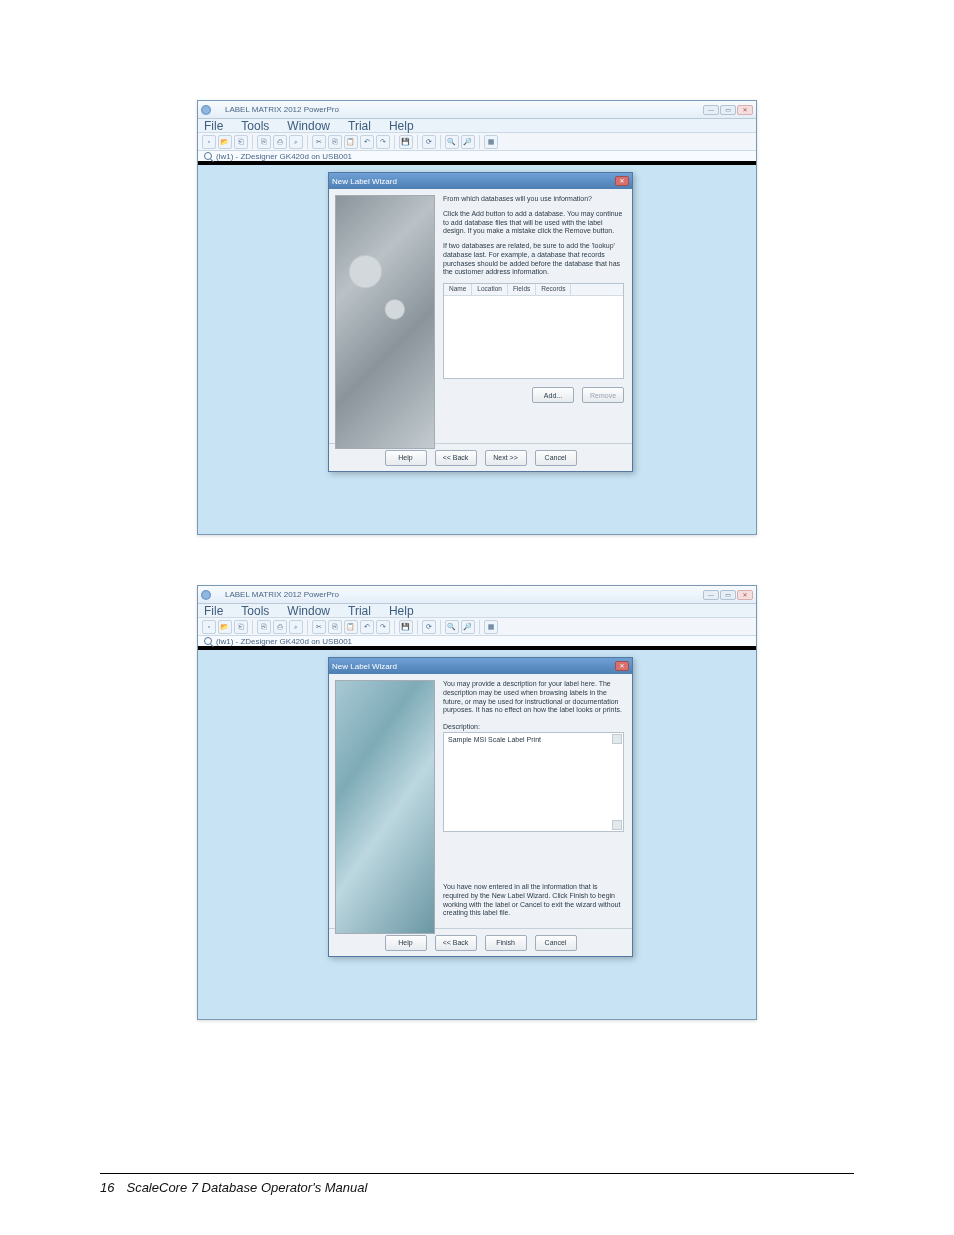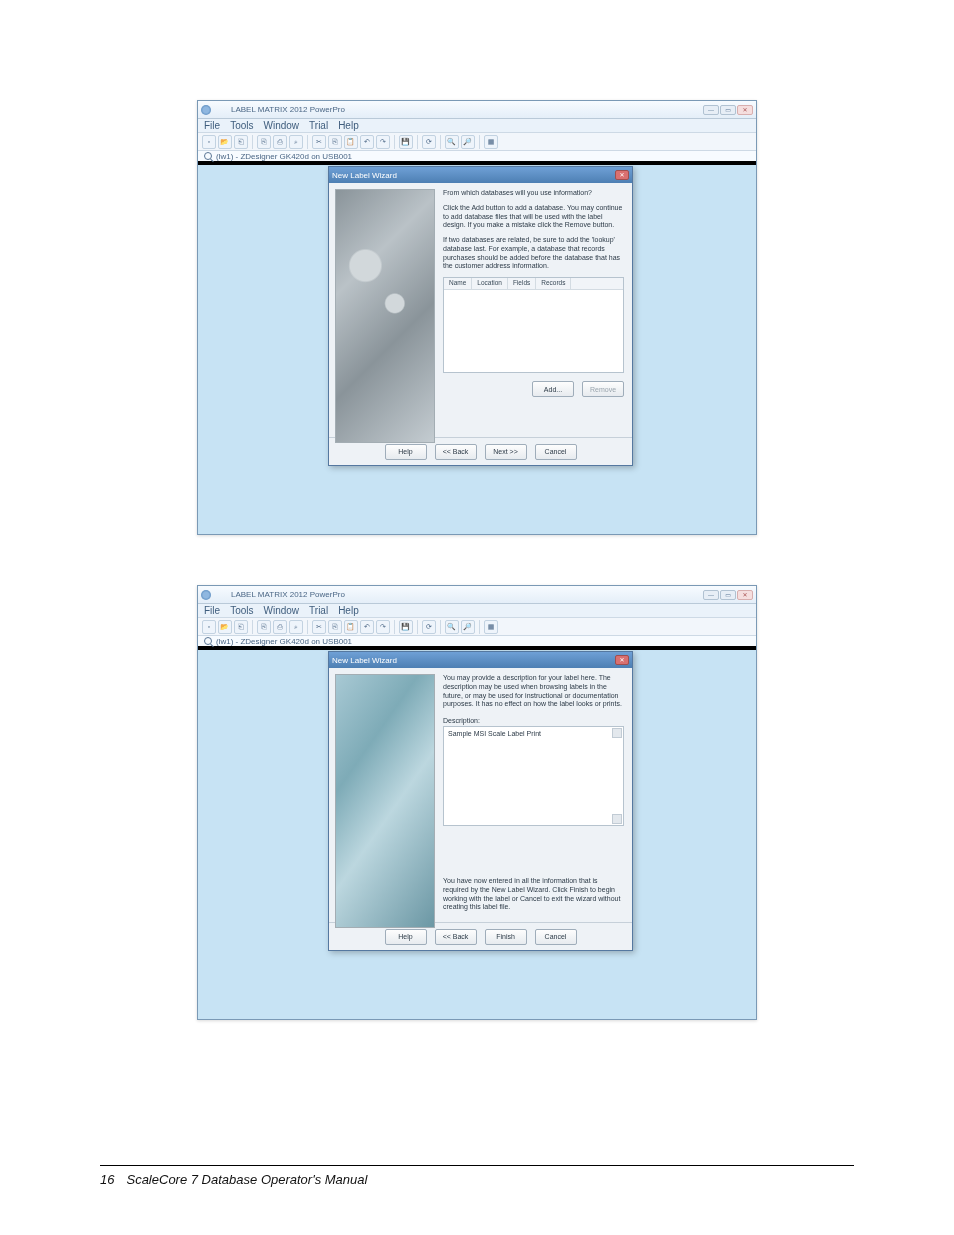--- a/index.html
+++ b/index.html
@@ -31,42 +31,42 @@
     height: 18px;
     background: linear-gradient(#f7fbff, #e4eef8);
     border-bottom: 1px solid #b9c9d8;
     display: flex;
     align-items: center;
     padding: 0 3px;
     font-size: 8px;
     color: #4a6685;
     justify-content: space-between;
   }
-  .app-titlebar .tleft { display: flex; align-items: center; gap: 20px; }
+  .app-titlebar .tleft { display: flex; align-items: center; gap: 14px; }
   .app-titlebar .tright { display: flex; gap: 1px; }
   .winbtn {
     width: 16px; height: 10px;
     background: #e7eef6;
     border: 1px solid #b1c2d2;
     border-radius: 2px;
     font-size: 6px;
     text-align: center;
     line-height: 8px;
     color: #5a7695;
   }
   .winbtn.cl { background: #f5dede; border-color: #d8aeae; color: #a55; }
   .menubar {
     height: 14px;
     background: #eaf2fa;
     border-bottom: 1px solid #cdd9e5;
     display: flex;
     align-items: center;
-    gap: 10px;
+    gap: 18px;
     padding-left: 6px;
-    font-size: 10px;
+    font-size: 12px;
     color: #3f5d7d;
   }
   .toolbar {
     height: 18px;
     background: #f2f6fb;
     border-bottom: 1px solid #cdd9e5;
     display: flex;
     align-items: center;
     gap: 2px;
     padding: 0 4px;
@@ -94,21 +94,21 @@
     font-size: 8px;
     color: #4a6685;
   }
   .canvas {
     position: absolute;
     top: 64px; left: 0; right: 0; bottom: 0;
     background: #c7e3f4;
   }
   .wizard {
     position: absolute;
-    left: 130px; top: 1px;
+    left: 130px; top: 7px;
     width: 305px; height: 300px;
     background: #eef2f6;
     border: 1px solid #5578a0;
     box-shadow: 2px 2px 6px rgba(0,0,0,0.25);
   }
   .wiz-title {
     height: 16px;
     background: linear-gradient(#6fa0d6, #4d7fb3);
     color: #fff;
     font-size: 8px;
@@ -217,21 +217,21 @@
     height: 28px;
     border-top: 1px solid #c6d0d9;
     display: flex;
     align-items: center;
     justify-content: center;
     gap: 8px;
     background: #eef2f6;
   }
   .footer {
     position: absolute;
-    left: 100px; right: 100px; bottom: 48px;
+    left: 100px; right: 100px; bottom: 40px;
     border-top: 1px solid #000;
     padding-top: 6px;
     font-size: 13px;
     font-style: italic;
     color: #111;
     display: flex;
     gap: 12px;
   }
   .footer .pn { font-style: italic; }
   .footer .doc { font-style: italic; }

